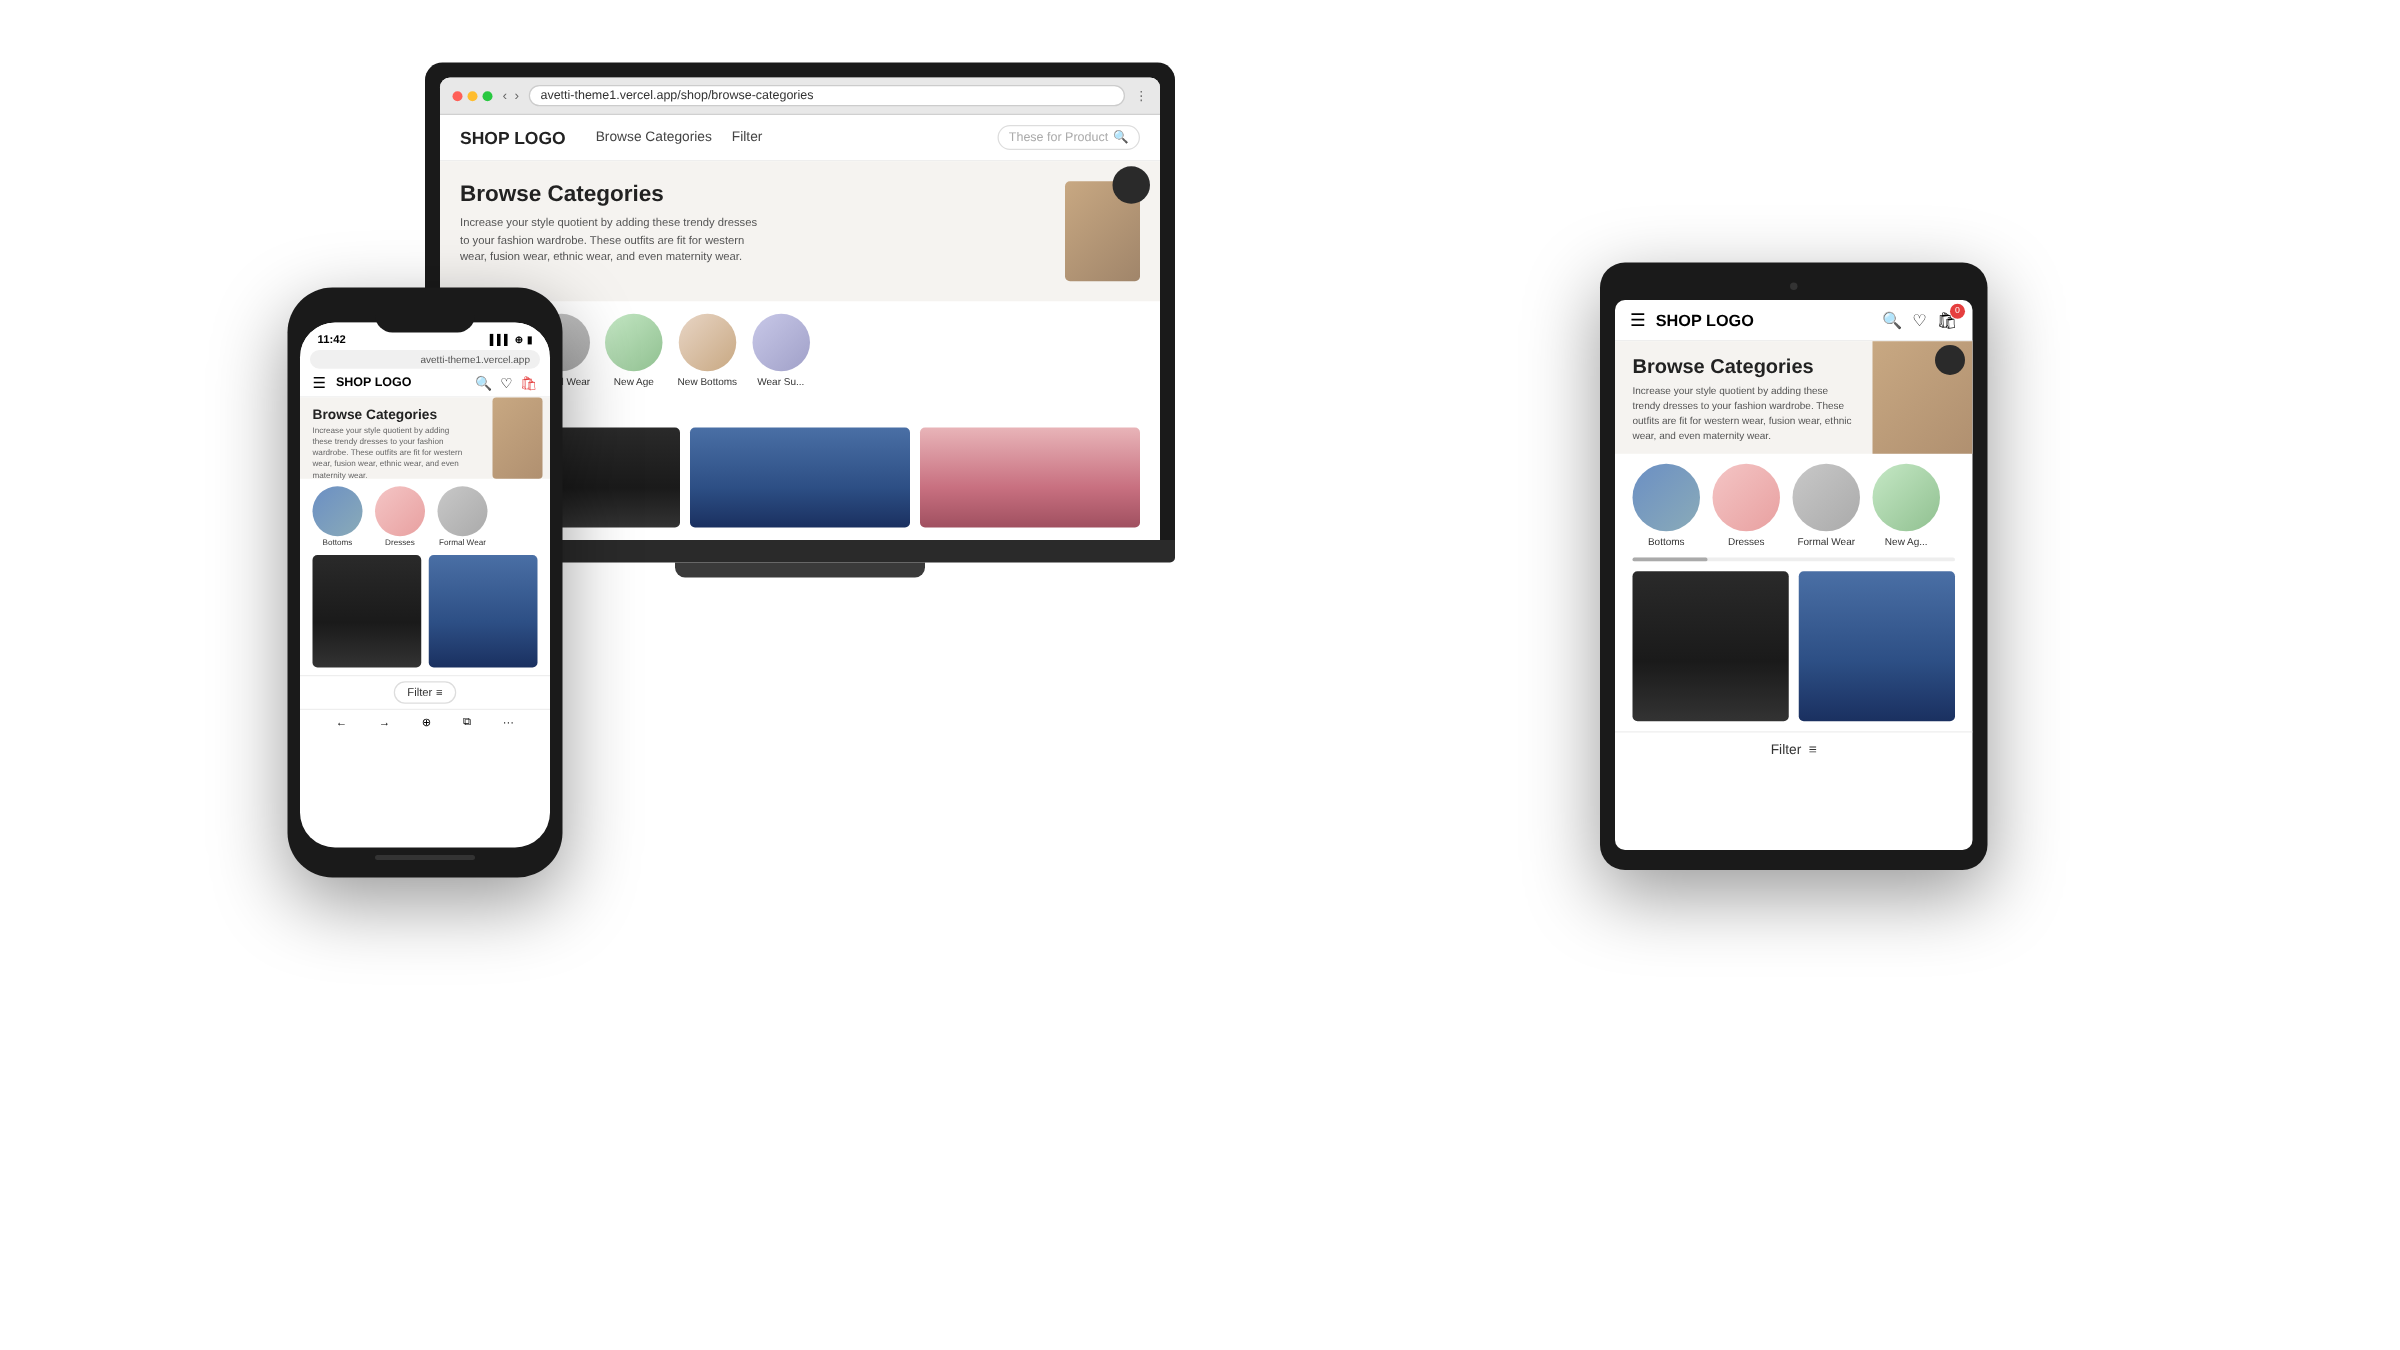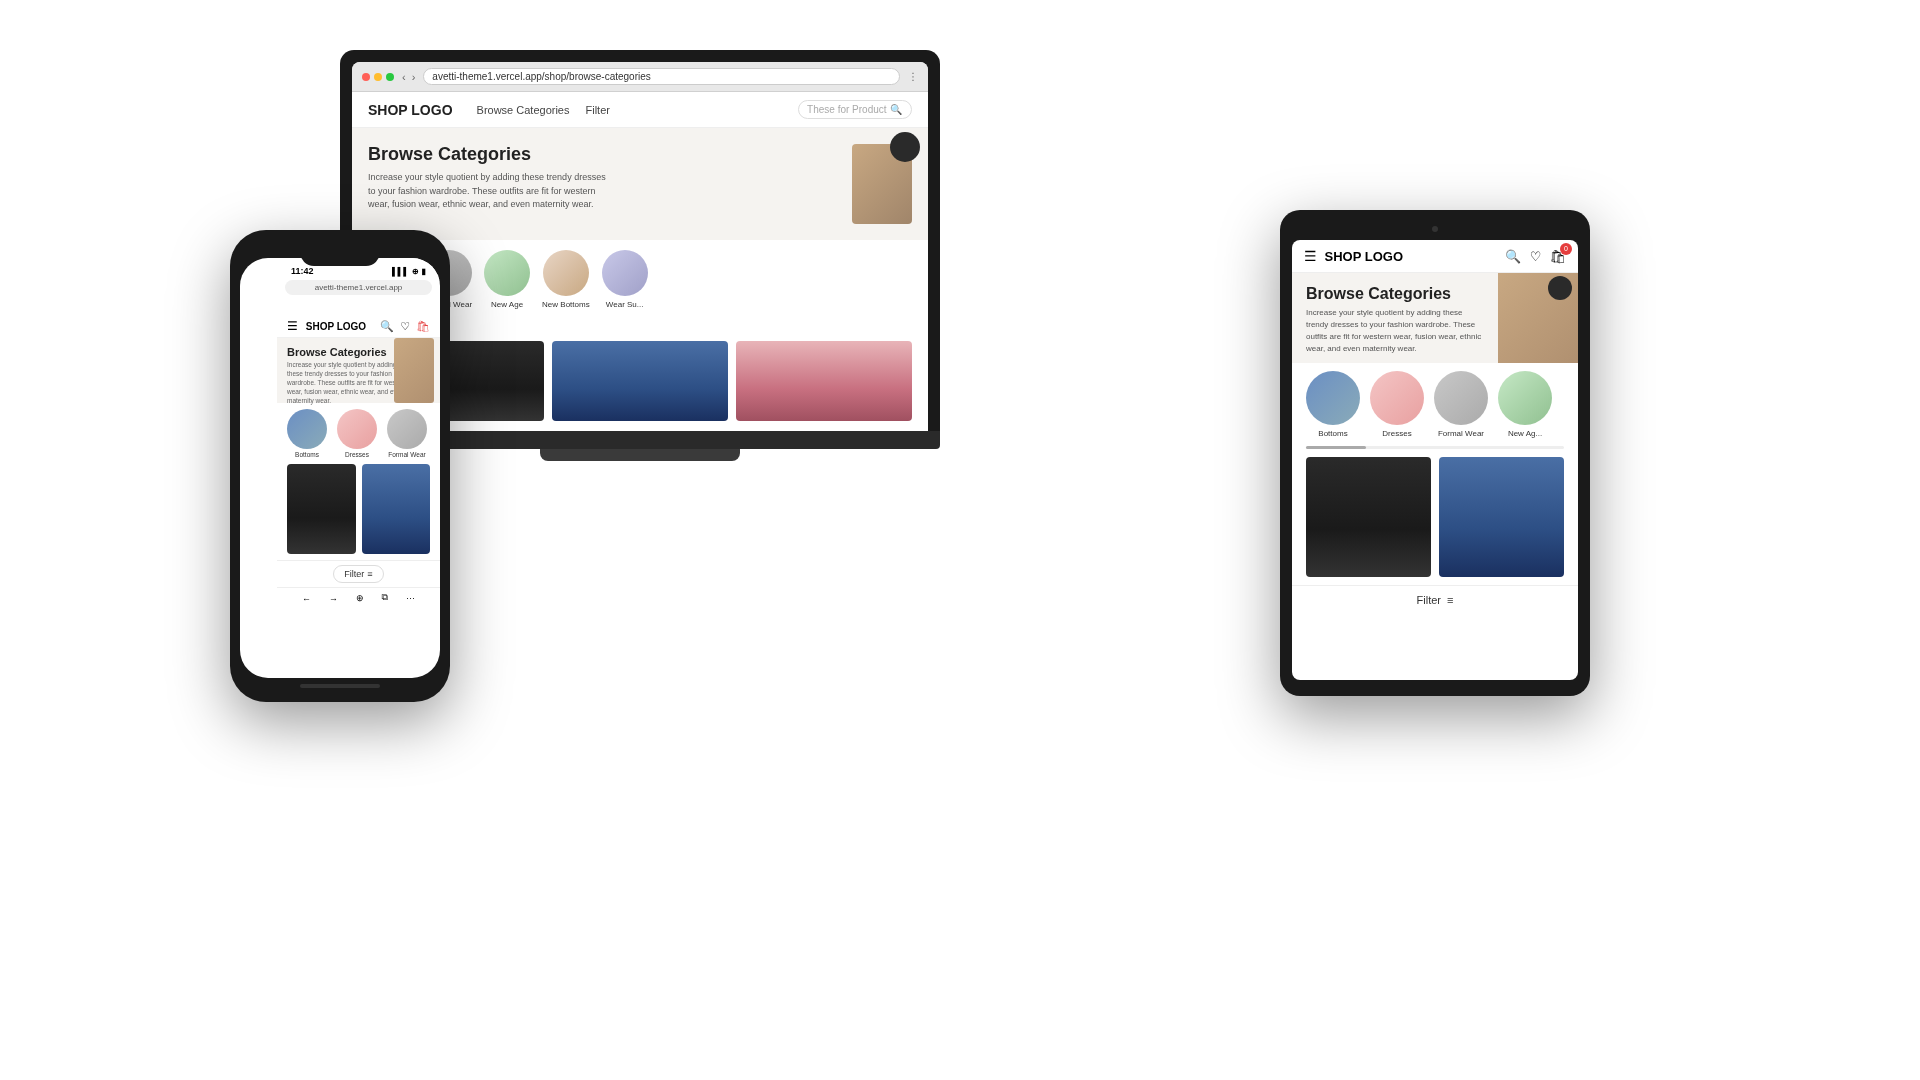--- a/index.html
+++ b/index.html
@@ -245,47 +245,46 @@
       margin: 0 auto -8px;
       position: relative;
       z-index: 2;
     }
 
     .phone-screen {
       background: white;
       border-radius: 28px;
       overflow: hidden;
       height: 420px;
-      padding-left: 37px;
     }
 
     .phone-status {
       display: flex;
       justify-content: space-between;
       align-items: center;
       padding: 8px 14px 4px;
       font-size: 9px;
       font-weight: 600;
       background: white;
     }
 
     .phone-status-icons {
       display: flex;
       gap: 3px;
       font-size: 8px;
     }
 
     .phone-url-bar {
       background: #f0f0f0;
-      margin: 0 8px 20px;
+      margin: 0 8px 0;
       border-radius: 8px;
       padding: 3px 8px;
       font-size: 8px;
       color: #555;
-      text-align: center;
+      text-align: right;
     }
 
     .phone-nav {
       display: flex;
       align-items: center;
       padding: 4px 10px;
       border-bottom: 1px solid #f0f0f0;
     }
 
     .phone-nav-logo {

